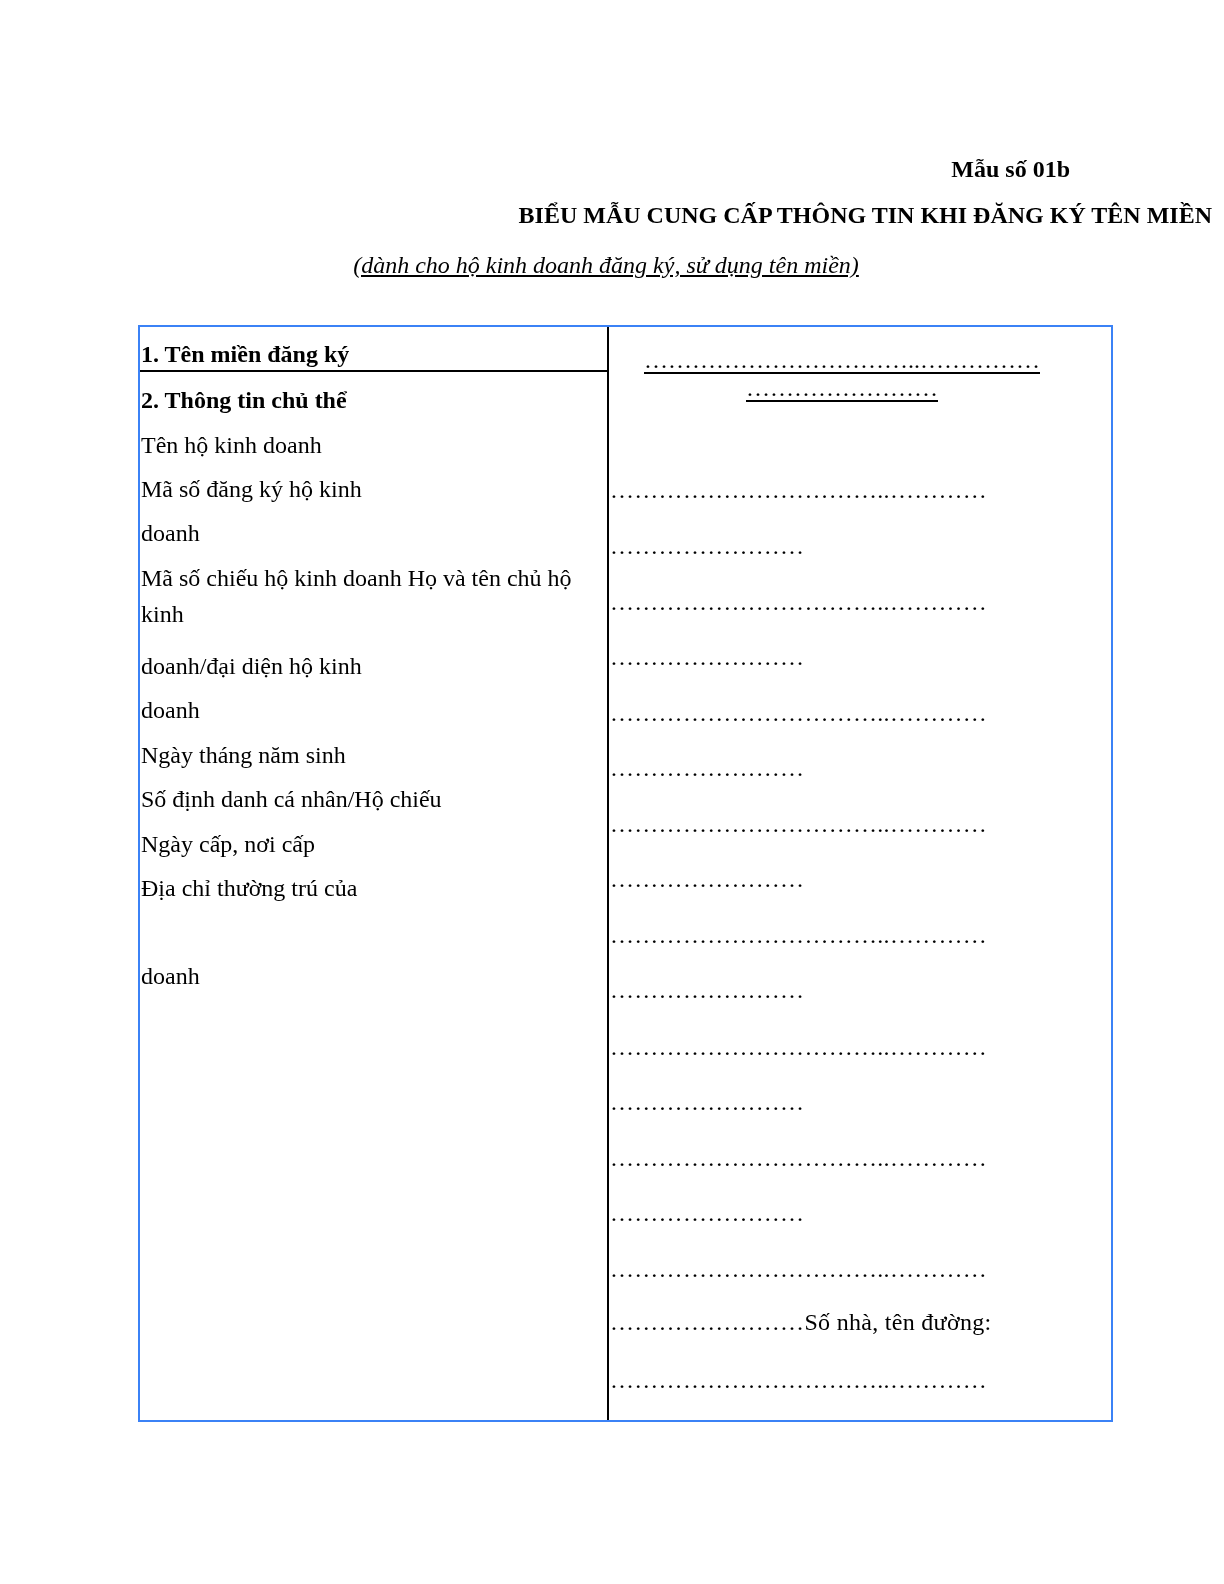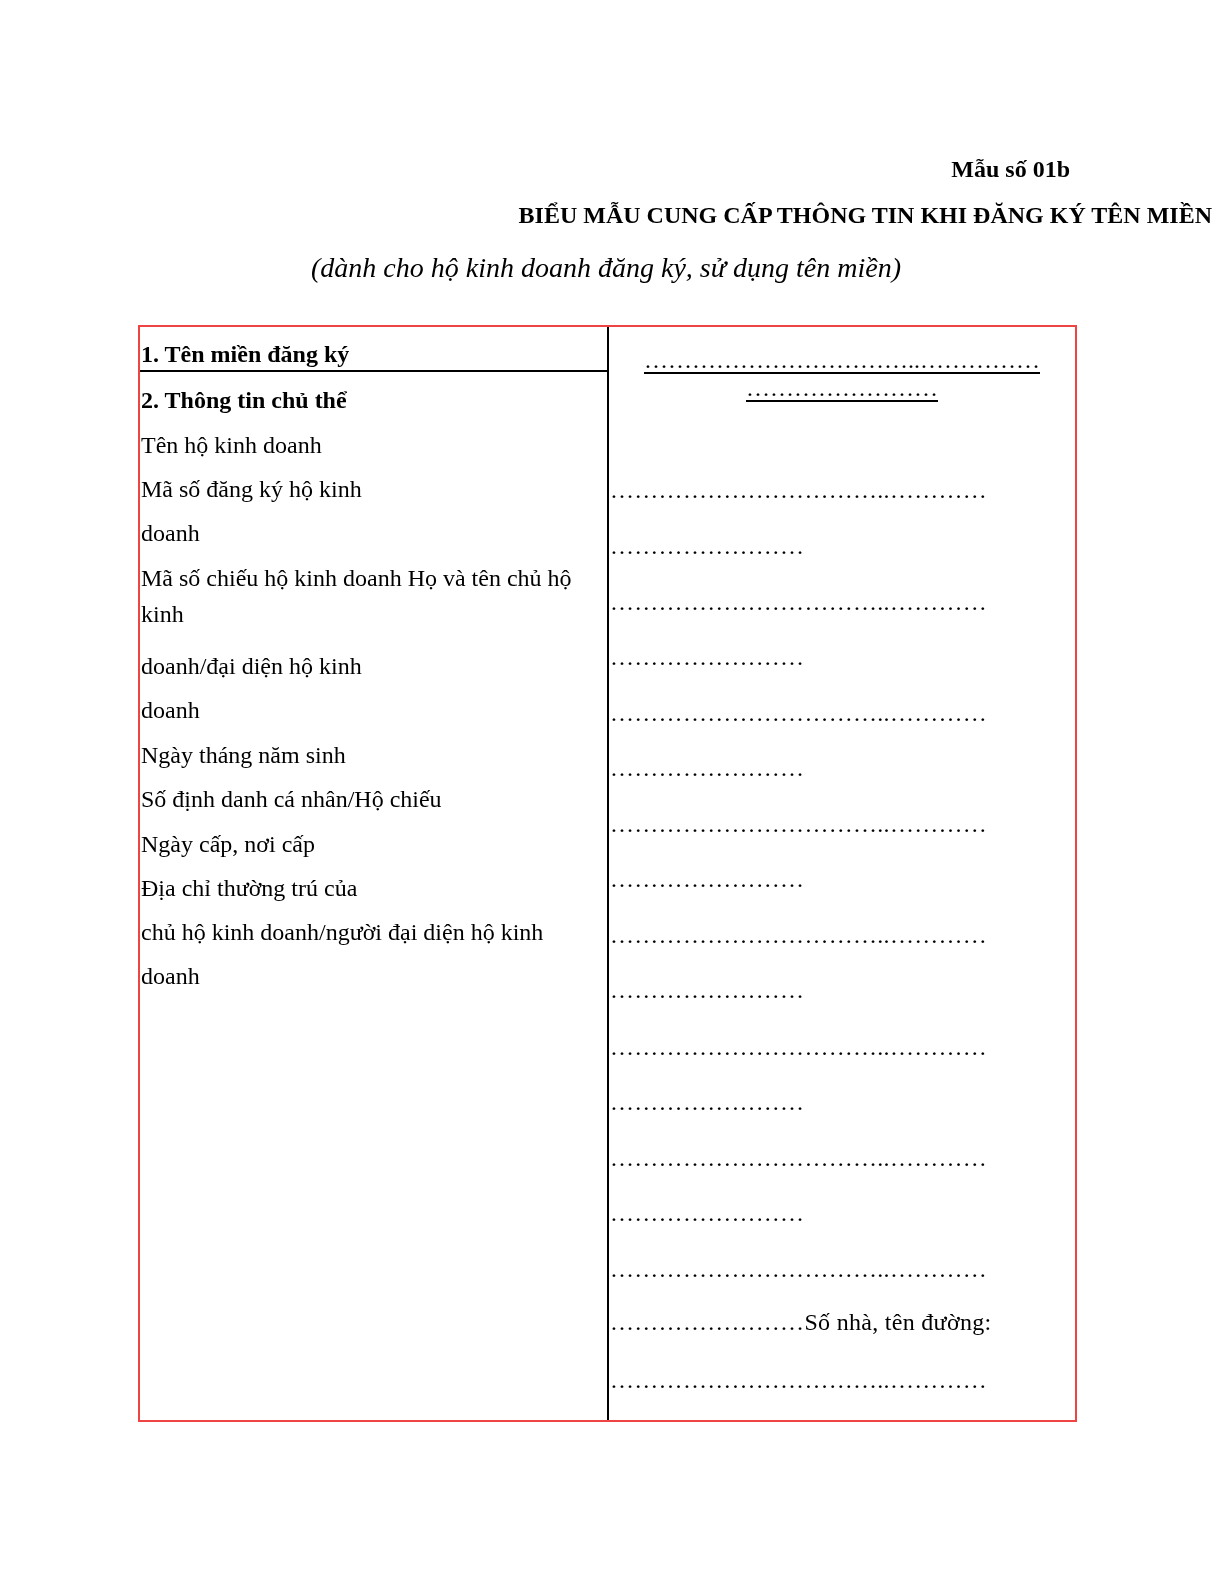--- a/index.html
+++ b/index.html
@@ -1,21 +1,21 @@
 <!DOCTYPE html>
 <html><head>
 <meta charset="utf-8">
 <style>
   html, body { margin: 0; padding: 0; background: #ffffff; }
   body { width: 1224px; height: 1584px; position: relative; overflow: hidden;
          font-family: "Liberation Serif", "DejaVu Serif", serif; color: #000; }
   .form-code { position: absolute; top: 156px; right: 154px; font-size: 24px; font-weight: bold; }
   .title { position: absolute; top: 202px; left: 0; width: 1212px; text-align: right; font-size: 24px; font-weight: bold; }
-  .subtitle { position: absolute; top: 252px; left: 0; width: 1212px; text-align: center; font-size: 28px; font-style: italic; }
-  .table { position: absolute; left: 138px; top: 325px; width: 935px; height: 1093px; border: 2px solid #ef4444; }
+  .subtitle { position: absolute; top: 252px; left: 0; width: 1212px; text-align: center; font-size: 24px; font-style: italic; text-decoration: underline; }
+  .table { position: absolute; left: 138px; top: 325px; width: 935px; height: 1093px; border: 2px solid #3b82f6; padding-left: 36px; }
   .col-divider { position: absolute; left: 467px; top: 0; width: 2px; height: 100%; background: #000; }
   .row-divider { position: absolute; left: 0; top: 43px; width: 468px; height: 2px; background: #000; }
   .cell-text { position: absolute; left: 1px; font-size: 24px; white-space: nowrap; line-height: 30px; }
   .bold { font-weight: bold; }
   .dots { position: absolute; left: 470px; font-size: 24px; white-space: nowrap; line-height: 30px; letter-spacing: 0.3px; }
   .domain-dots { position: absolute; left: 469px; width: 466px; text-align: center; font-size: 24px; white-space: nowrap; line-height: 30px; }
   .domain-dots span { text-decoration: underline; text-underline-offset: 4px; }
 </style>
 </head>
 <body>
@@ -38,21 +38,20 @@
   <div class="cell-text" style="top:147px;font-family:Liberation Serif, serif;">Mã số đăng ký hộ kinh</div>
   <div class="cell-text" style="top:191px;">doanh</div>
   <div class="cell-text" style="top:236px;">Mã số chiếu hộ kinh doanh Họ và tên chủ hộ</div>
   <div class="cell-text" style="top:272px;">kinh</div>
   <div class="cell-text" style="top:324px;">doanh/đại diện hộ kinh</div>
   <div class="cell-text" style="top:368px;">doanh</div>
   <div class="cell-text" style="top:413px;">Ngày tháng năm sinh</div>
   <div class="cell-text" style="top:457px;">Số định danh cá nhân/Hộ chiếu</div>
   <div class="cell-text" style="top:502px;">Ngày cấp, nơi cấp</div>
   <div class="cell-text" style="top:546px;">Địa chỉ thường trú của</div>
-  <div class="cell-text" style="top:590px;">chủ hộ kinh doanh/người đại diện hộ kinh</div>
   <div class="cell-text" style="top:634px;">doanh</div>
 
   <div class="dots" style="top:148px;">……………………………..…………</div>
   <div class="dots" style="top:204px;">……………………</div>
   <div class="dots" style="top:260px;">……………………………..…………</div>
   <div class="dots" style="top:315px;">……………………</div>
   <div class="dots" style="top:371px;">……………………………..…………</div>
   <div class="dots" style="top:426px;">……………………</div>
   <div class="dots" style="top:482px;">……………………………..…………</div>
   <div class="dots" style="top:537px;">……………………</div>

